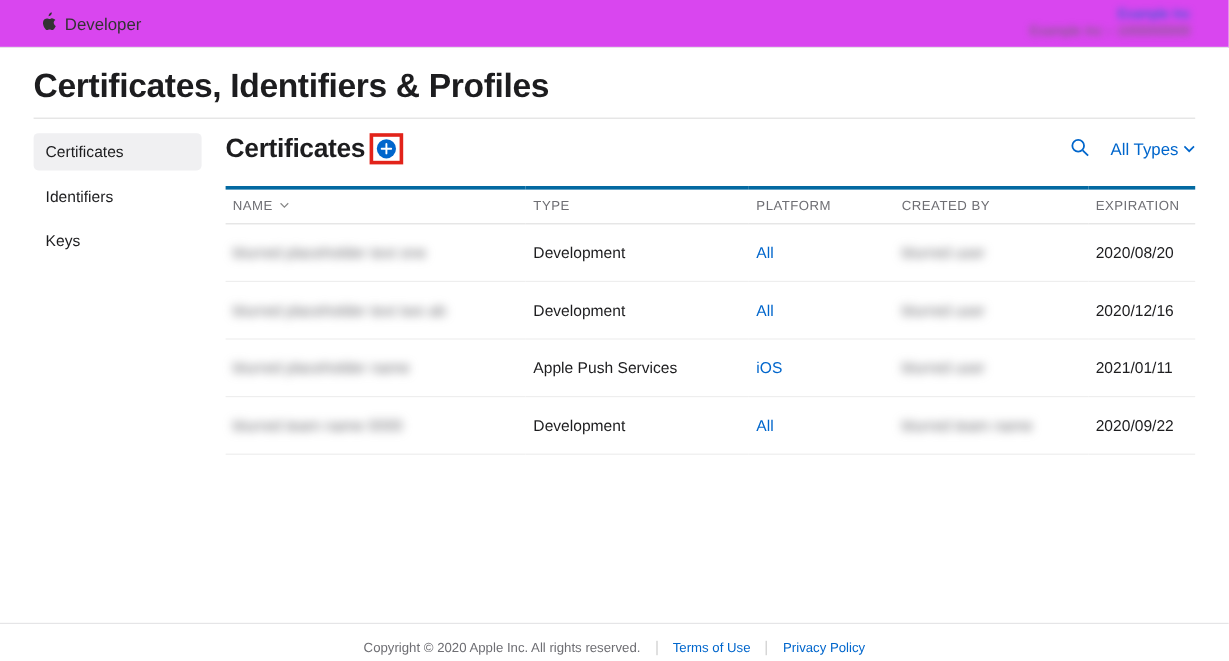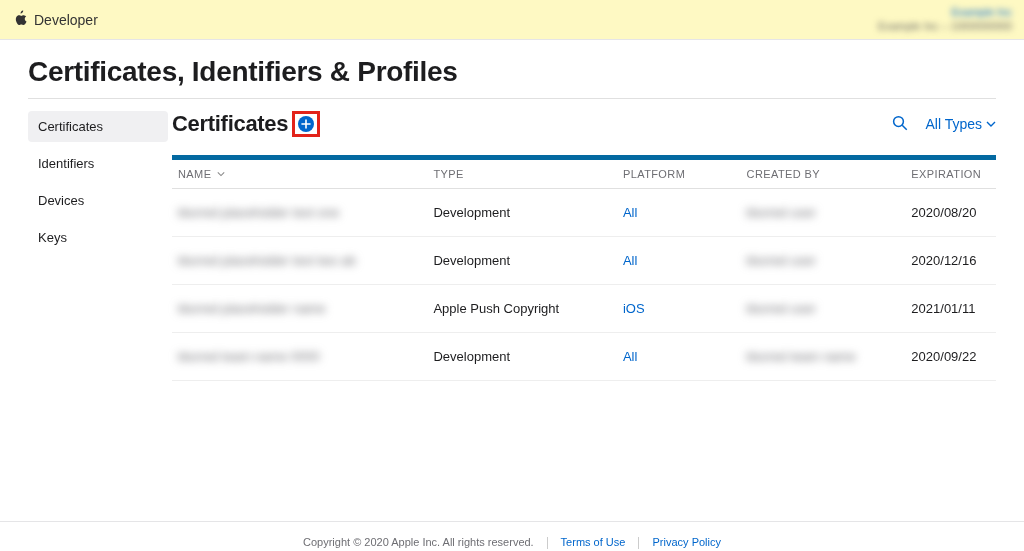--- a/index.html
+++ b/index.html
@@ -4,46 +4,46 @@
 <style>
   * { box-sizing: border-box; margin: 0; padding: 0; }
   body {
     font-family: -apple-system, BlinkMacSystemFont, "Helvetica Neue", Arial, sans-serif;
     background: #fff;
     color: #1d1d1f;
     font-size: 13px;
     width: 1024px;
   }
   .topbar {
-    background: #fef9c3;
+    background: #d946ef;
     border-bottom: 1px solid #e5e5e7;
     height: 40px;
     display: flex;
     align-items: center;
     justify-content: space-between;
-    padding: 0 12px;
+    padding: 0 32px;
   }
   .brand { display: flex; align-items: center; gap: 6px; }
   .apple-logo { width: 16px; height: 16px; }
   .brand-text { font-size: 14px; font-weight: 400; color: #333; }
   .account { text-align: right; font-size: 11px; line-height: 1.2; filter: blur(3px); color: #666; }
   .account .link { color: #06c; }
 
   .page {
     padding: 16px 28px 0 28px;
   }
   .page-title {
     font-size: 28px;
     font-weight: 700;
     letter-spacing: -0.3px;
     padding-bottom: 10px;
     border-bottom: 1px solid #e0e0e0;
     margin-bottom: 12px;
   }
-  .layout { display: flex; gap: 4px; }
+  .layout { display: flex; gap: 20px; }
   .sidebar { width: 140px; flex: 0 0 140px; }
   .sidebar-item {
     display: block;
     padding: 8px 10px;
     font-size: 13px;
     color: #1d1d1f;
     border-radius: 4px;
     cursor: pointer;
     margin-bottom: 6px;
   }
@@ -81,21 +81,21 @@
   .filter svg { width: 10px; height: 10px; }
 
   table.cert-table { width: 100%; border-collapse: collapse; }
   table.cert-table th {
     text-align: left;
     font-size: 11px;
     font-weight: 400;
     color: #6e6e73;
     letter-spacing: 0.4px;
     padding: 8px 6px;
-    border-top: 5px solid #0369a1;
+    border-top: 3px solid #0369a1;
     border-bottom: 1px solid #e0e0e0;
   }
   table.cert-table th .sort { margin-left: 2px; }
   table.cert-table td {
     padding: 16px 6px;
     border-bottom: 1px solid #eee;
     font-size: 13px;
     vertical-align: middle;
     color: #1d1d1f;
   }
@@ -137,21 +137,20 @@
 
 <div class="page">
 
   <h1 class="page-title">Certificates, Identifiers &amp; Profiles</h1>
 
   <div class="layout">
 
     <nav class="sidebar">
       <a class="sidebar-item active"><span>Certificates</span></a>
       <a class="sidebar-item"><span>Identifiers</span></a>
-      <a class="sidebar-item"><span>Devices</span></a>
       <a class="sidebar-item"><span>Keys</span></a>
     </nav>
 
     <div class="main">
 
       <div class="section-header">
         <div class="section-title-wrap">
           <span class="section-title">Certificates</span>
           <span class="add-btn-box">
             <span class="add-btn">
@@ -204,21 +203,21 @@
           </tr>
           <tr>
             <td><span class="blurred">blurred placeholder text two ab</span></td>
             <td><span>Development</span></td>
             <td><span class="link-blue">All</span></td>
             <td><span class="blurred">blurred user</span></td>
             <td><span>2020/12/16</span></td>
           </tr>
           <tr>
             <td><span class="blurred">blurred placeholder name</span></td>
-            <td><span>Apple Push Copyright</span></td>
+            <td><span>Apple Push Services</span></td>
             <td><span class="link-blue">iOS</span></td>
             <td><span class="blurred">blurred user</span></td>
             <td><span>2021/01/11</span></td>
           </tr>
           <tr>
             <td><span class="blurred">blurred team name 0000</span></td>
             <td><span>Development</span></td>
             <td><span class="link-blue">All</span></td>
             <td><span class="blurred">blurred team name</span></td>
             <td><span>2020/09/22</span></td>

